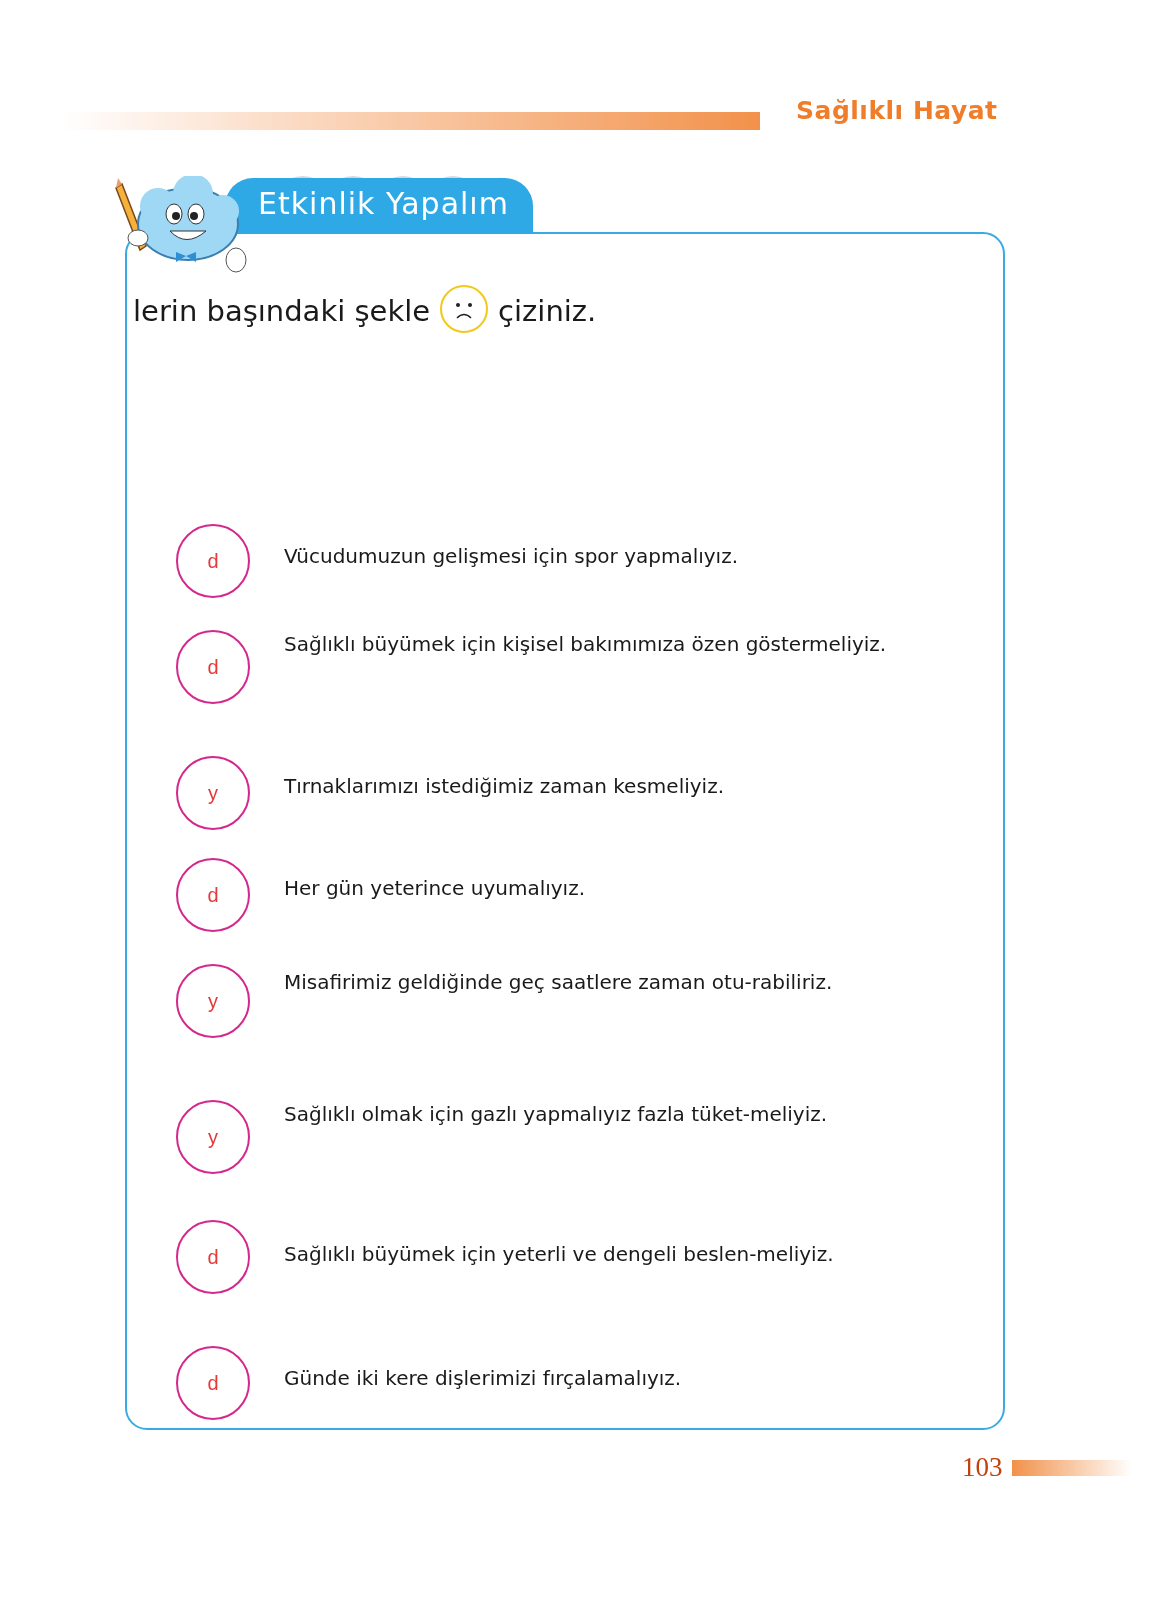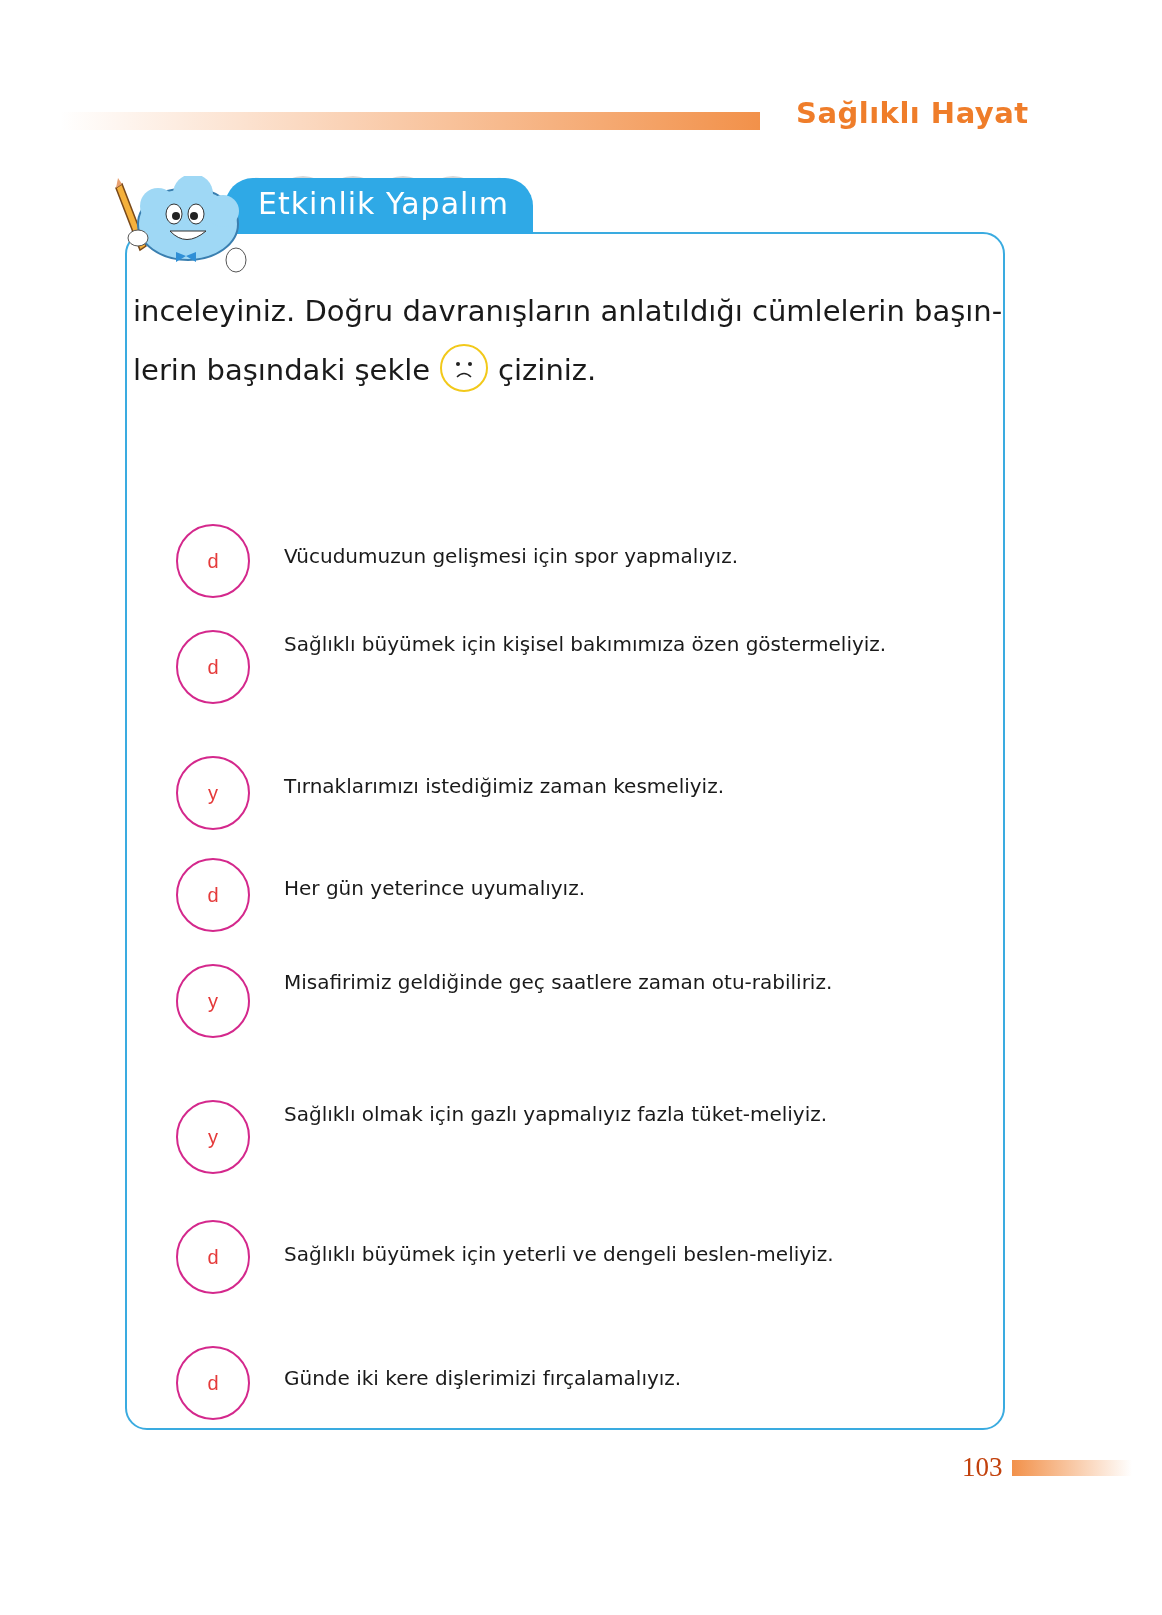--- a/index.html
+++ b/index.html
@@ -1,20 +1,20 @@
 <!DOCTYPE html>
 <html><head>
 <meta charset="utf-8">
 <style>
   html, body { margin:0; padding:0; background:#ffffff; }
   body { width:1162px; height:1615px; position:relative; overflow:hidden;
          font-family:"DejaVu Sans", sans-serif; color:#1a1a1a; }
   .top-bar { position:absolute; left:60px; top:112px; width:700px; height:18px;
              background:linear-gradient(to right, rgba(245,140,60,0) 0%, rgba(245,160,100,0.35) 30%, #f2914a 100%); }
-  .section-title { position:absolute; left:796px; top:96px; font-size:29px; font-weight:bold;
+  .section-title { position:absolute; left:796px; top:96px; font-size:25px; font-weight:bold;
                    color:#ef7d2a; letter-spacing:0.5px;text-align:right; }
   .frame { position:absolute; left:125px; top:232px; width:880px; height:1198px;
            border:2.5px solid #3aabe0; border-radius:22px; box-sizing:border-box; }
   .banner { position:absolute; left:225px; top:178px; width:308px; height:56px;
             background:#2fa9e6; border-radius:28px 28px 0 0; }
   .banner-bumps { position:absolute; left:228px; top:166px; width:302px; height:28px; }
   .banner-text { position:absolute; left:258px; top:186px; color:#fff; font-size:30px; letter-spacing:1px; }
   .mascot { position:absolute; left:108px; top:176px; width:150px; height:100px; }
   .intro { position:absolute; left:133px; top:282px; width:858px; font-size:29px;
            line-height:58.5px; text-align:justify; }
@@ -57,21 +57,20 @@
   <ellipse cx="88" cy="38" rx="8" ry="10" fill="#fff" stroke="#333"></ellipse>
   <circle cx="68" cy="40" r="4" fill="#222"></circle>
   <circle cx="86" cy="40" r="4" fill="#222"></circle>
   <path d="M62,55 Q78,72 98,55 Z" fill="#fff" stroke="#333"></path>
   <path d="M68,76 L78,80 L68,86 Z M88,76 L78,80 L88,86 Z" fill="#2f8fd6"></path>
   <ellipse cx="30" cy="62" rx="10" ry="8" fill="#fff" stroke="#555"></ellipse>
   <ellipse cx="128" cy="84" rx="10" ry="12" fill="#fff" stroke="#555"></ellipse>
 </svg>
 
 <div class="intro">
-  <span class="line">inceleyiniz. Doğru davranışların anlatıldığı cümlelerin başın-</span>
   <span class="line">
     <span>lerin başındaki şekle</span><span class="face"><svg width="44" height="44" viewBox="0 0 44 44">
           <circle cx="16" cy="18" r="2" fill="#222"></circle>
           <circle cx="28" cy="18" r="2" fill="#222"></circle>
           <path d="M15,31 Q22,24 29,31" fill="none" stroke="#222" stroke-width="1.5"></path>
         </svg></span><span>çiziniz.</span>
   </span>
 </div>
 
 <div class="item" style="top:524px;">

